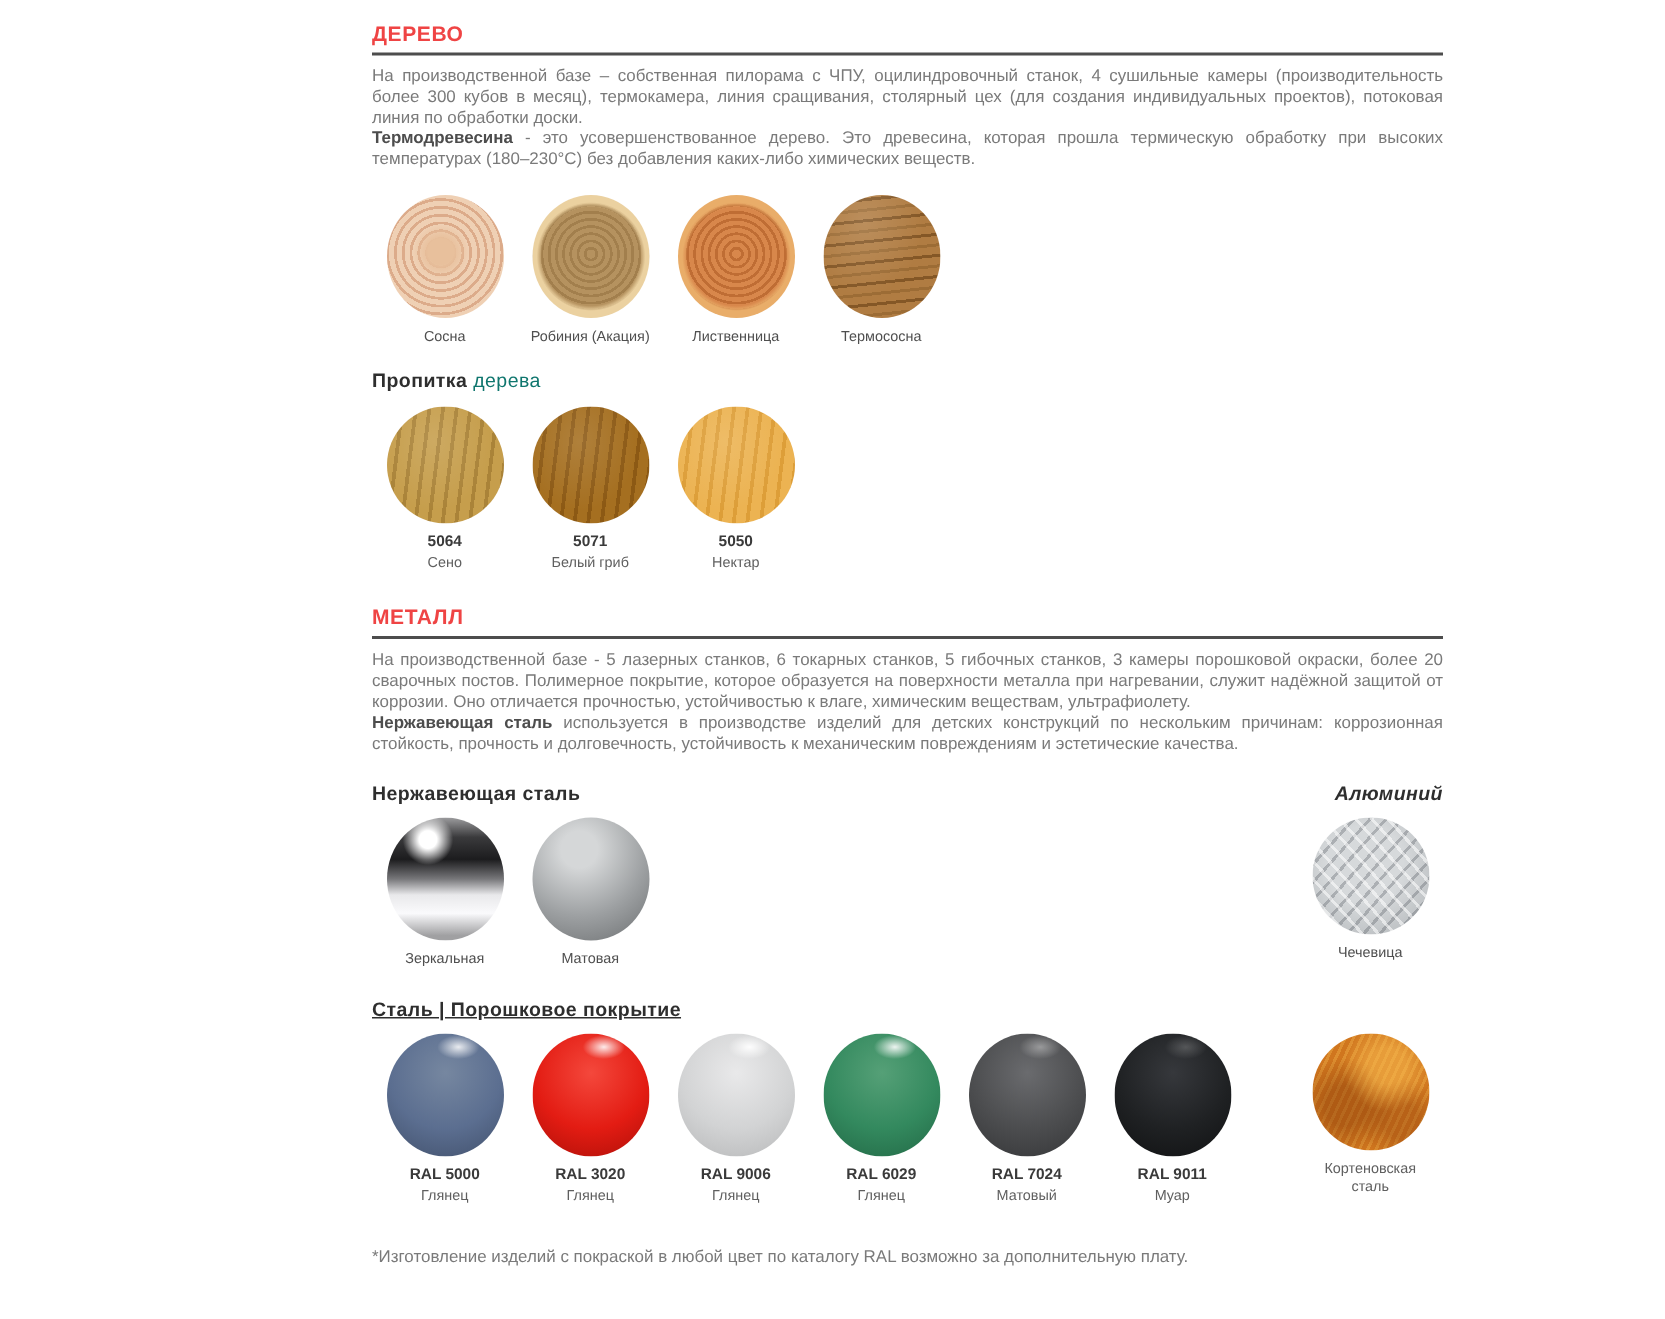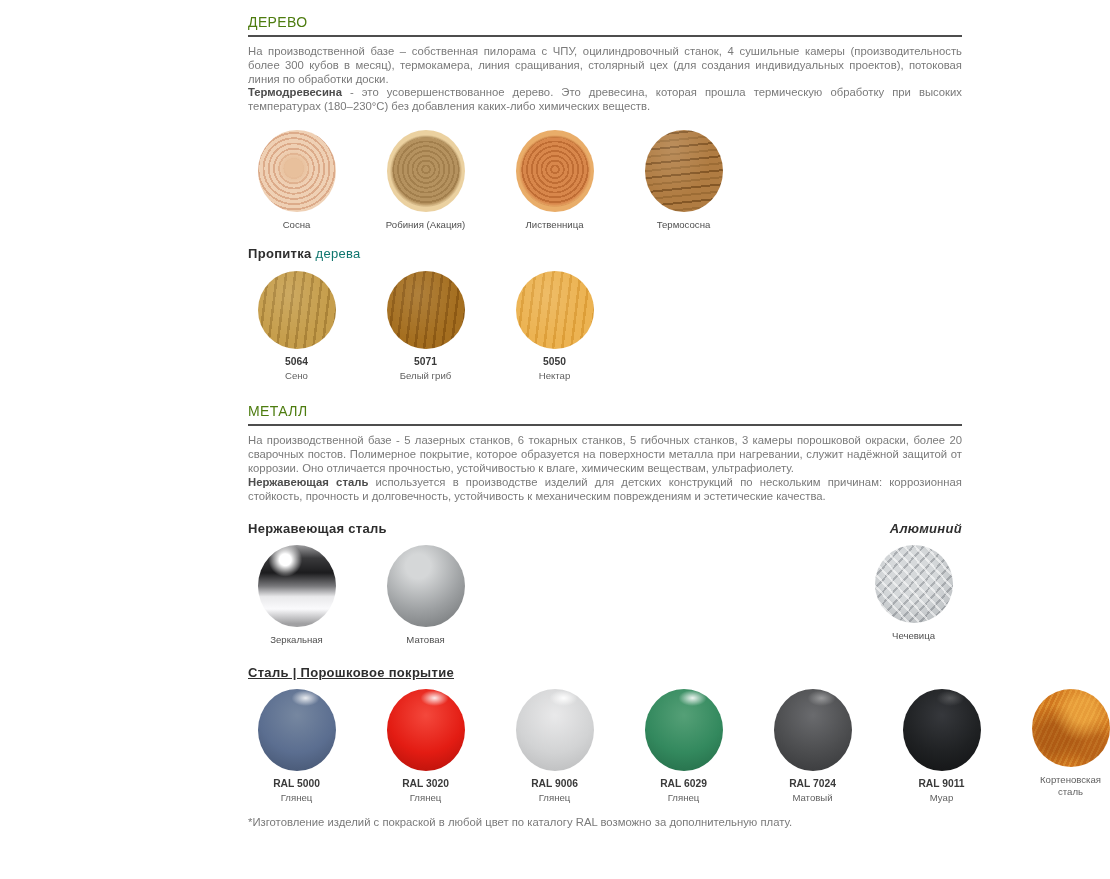--- a/index.html
+++ b/index.html
@@ -13,22 +13,22 @@
     width: 1110px;
     height: 879px;
     background: #ffffff;
     overflow: hidden;
     padding: 14px 148px 0 248px;
   }
   .content { width: 714px; }
 
   h2.section-heading {
     font-size: 14px;
-    font-weight: normal;
-    color: #4d7c0f;
+    font-weight: bold;
+    color: #ef4444;
     letter-spacing: .4px;
     line-height: 16px;
   }
   .heading-rule {
     border: none;
     border-top: 2px solid #4d4d4d;
     margin-top: 5px;
   }
   p.body-text {
     margin-top: 8px;
@@ -40,21 +40,21 @@
   p.body-text b { color: #4d4d4d; font-weight: bold; }
 
   .subheading {
     font-size: 13px;
     color: #2e2e2e;
     font-weight: bold;
     letter-spacing: .3px;
   }
   .subheading .light { color: #0f766e; font-weight: normal; }
 
-  .swrow { display: flex; align-items: flex-start; gap: 32px; }
+  .swrow { display: flex; align-items: flex-start; }
   .cell { width: 97px; text-align: center; flex: 0 0 auto; }
   .cell-right { margin-left: auto; }
 
   .circle {
     width: 78px; height: 82px;
     border-radius: 50%;
     margin: 0 auto;
   }
   .round { height: 78px; }
 
@@ -115,21 +115,21 @@
   .mt-row1 { margin-top: 16px; }
   .mt-sub  { margin-top: 16px; }
   .mt-row2 { margin-top: 10px; }
   .section-metal { margin-top: 22px; }
   .steel-heads { display: flex; margin-top: 18px; }
   .steel-heads .right { margin-left: auto; font-style: italic; }
   .mt-steelrow { margin-top: 9px; }
   .mt-coathead { margin-top: 20px; text-decoration: underline; }
   .mt-ralrow { margin-top: 9px; }
   .footnote {
-    margin-top: 12px;
+    margin-top: 28px;
     font-size: 11.3px;
     color: #7a7a7a;
   }
 </style>
 </head>
 <body>
 
 <div class="page">
   <div class="content">
 

